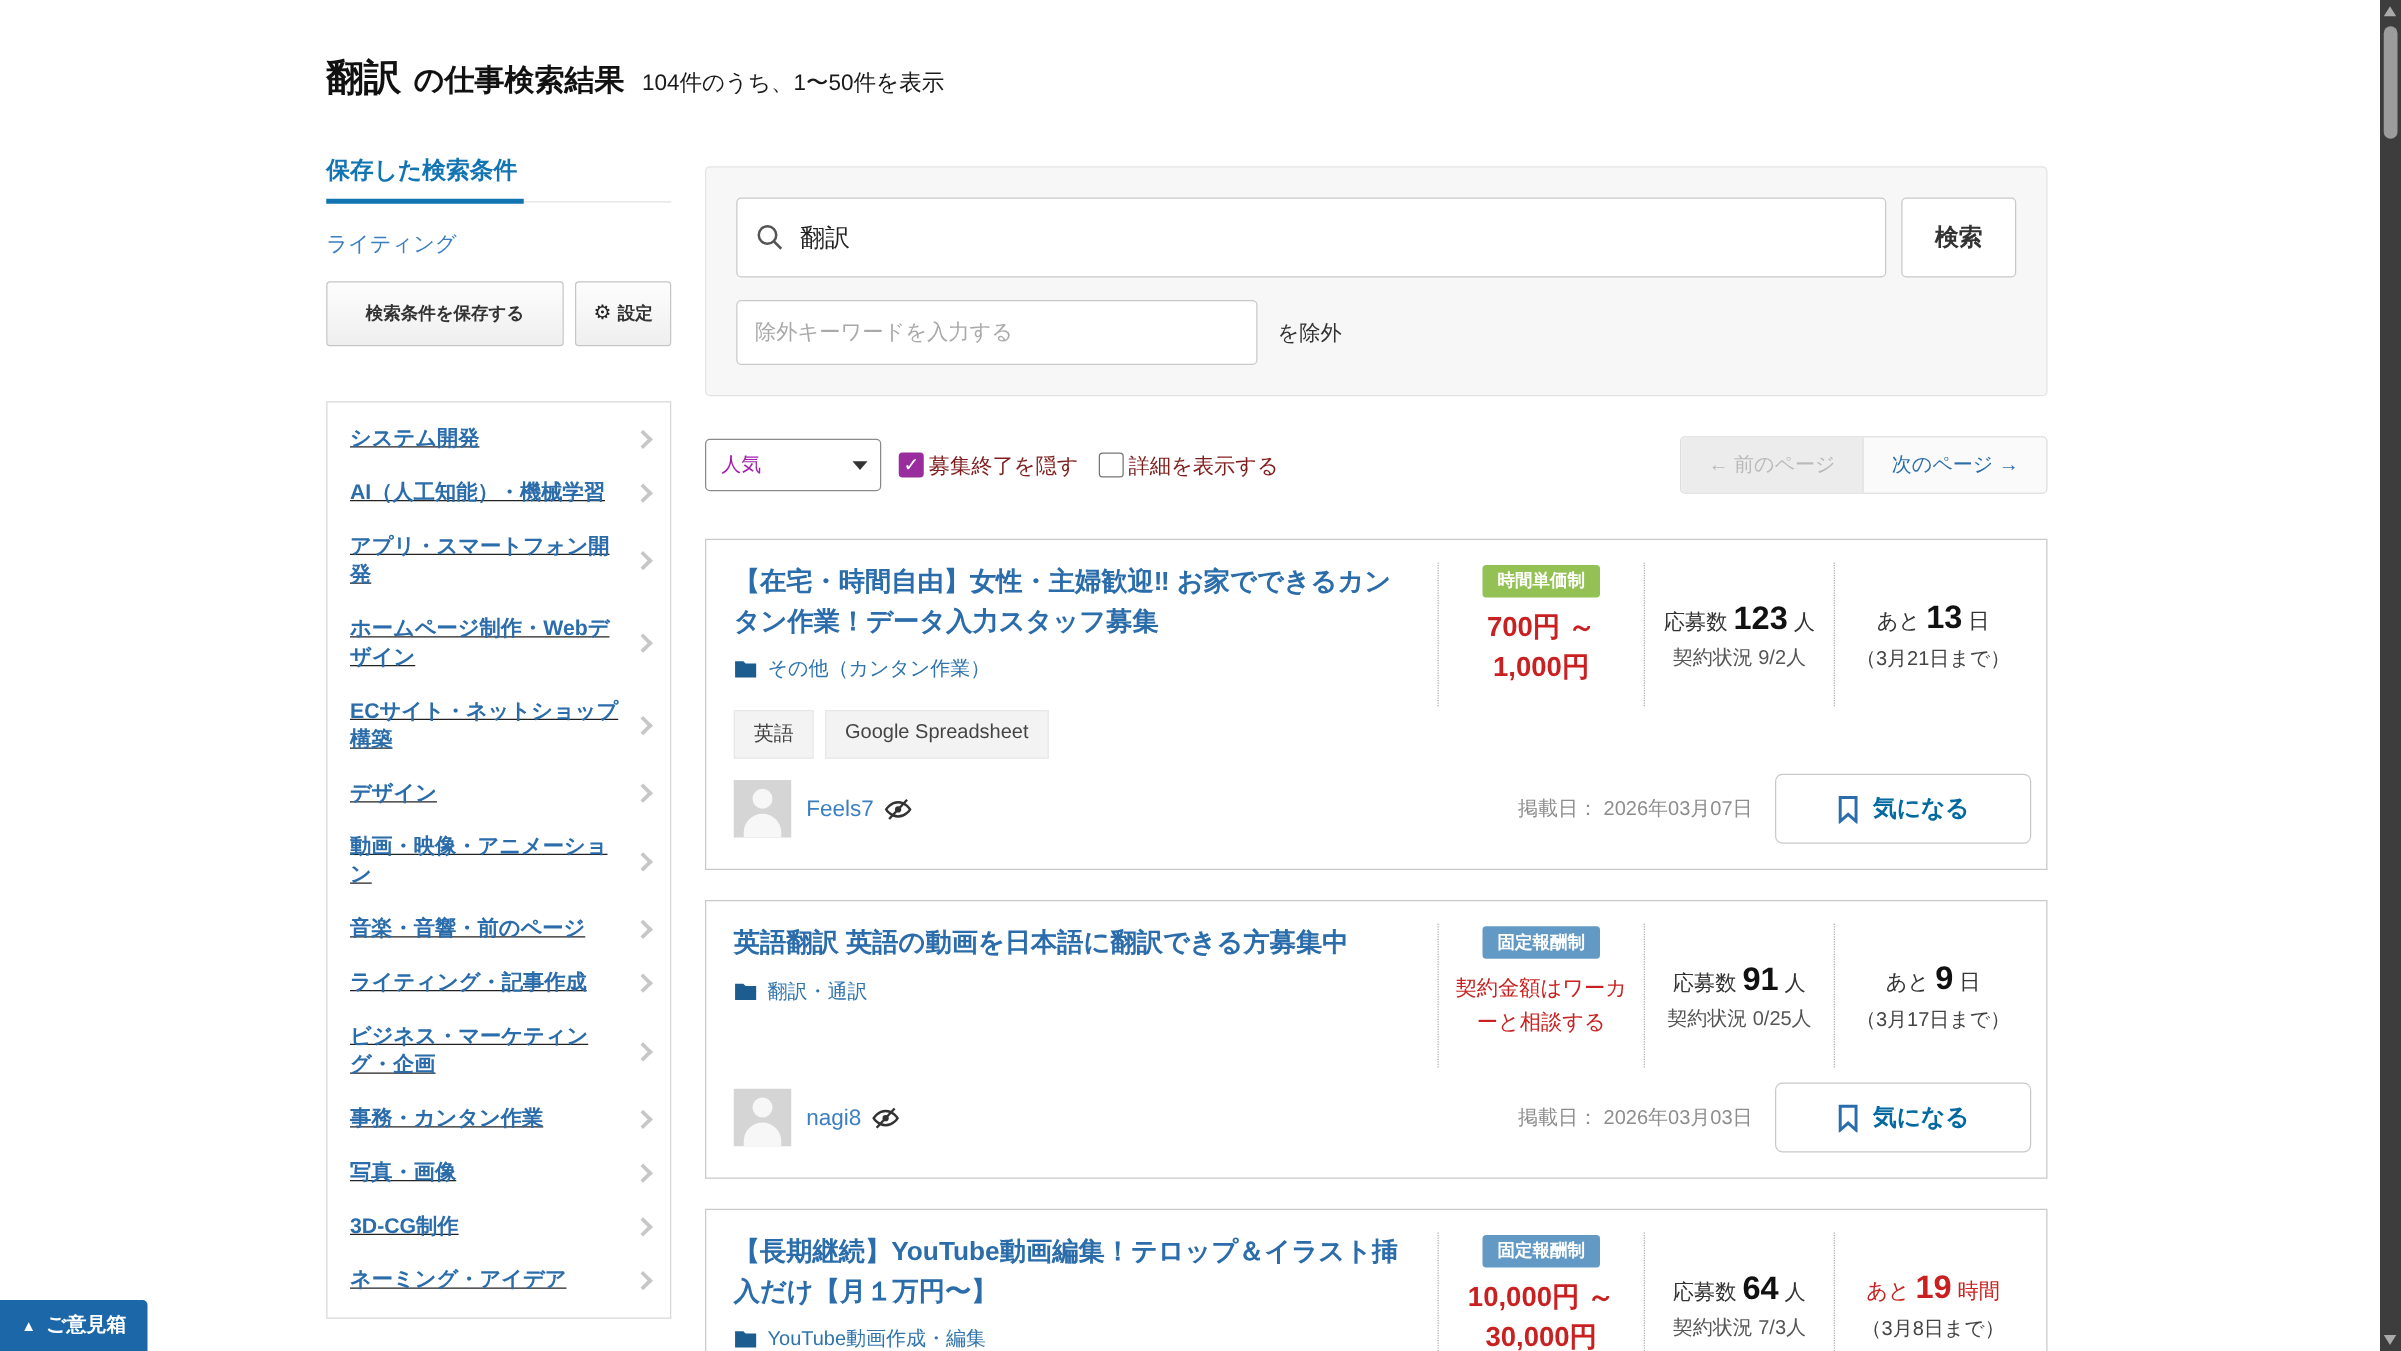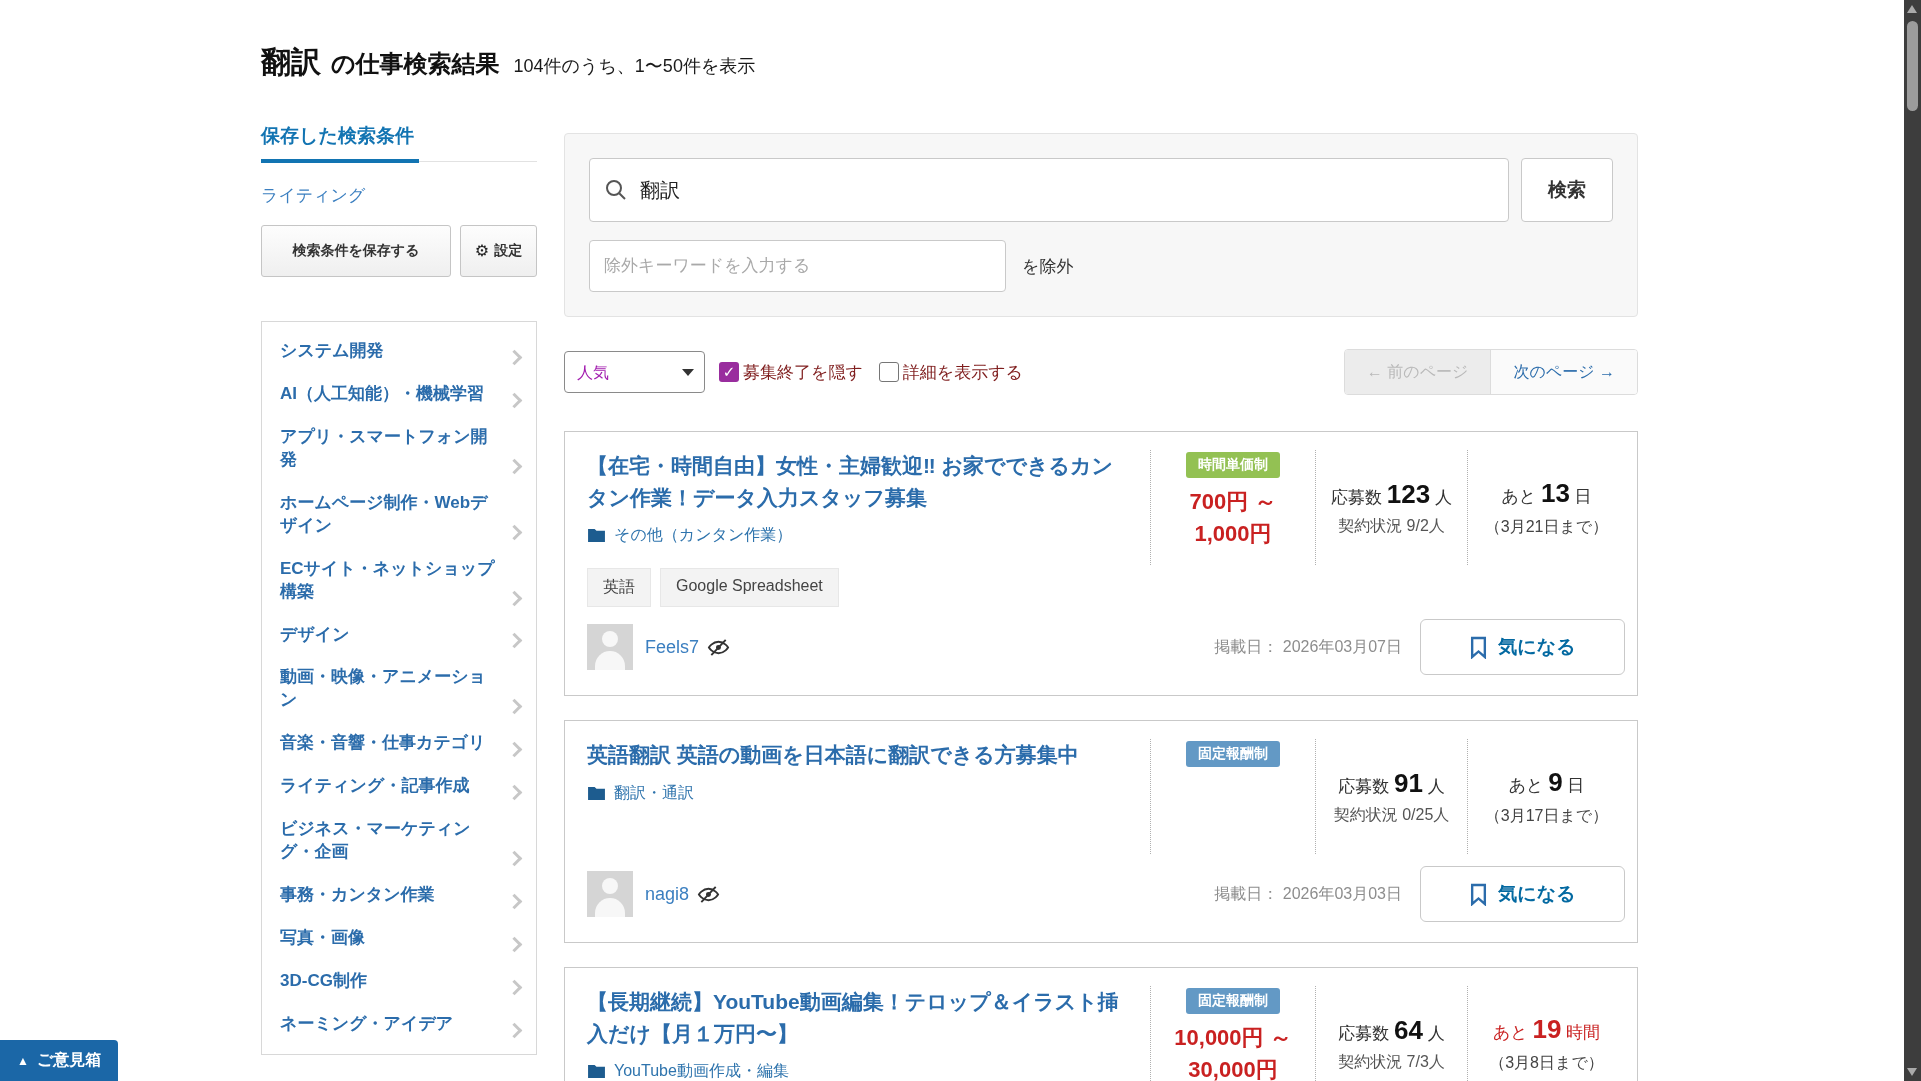--- a/index.html
+++ b/index.html
@@ -24,21 +24,21 @@
   .sb-link { display:inline-block; margin-top:22px; font-size:17px; color:#3b7fc0; text-decoration:none; }
   .sb-btns { display:flex; margin-top:18px; gap:9px; }
   .btn-gray { display:flex; align-items:center; justify-content:center; height:52px;
     background:linear-gradient(#fdfdfd,#efefef); border:1px solid #c5c5c5; border-radius:3px;
     font-size:14px; font-weight:700; color:#333; cursor:pointer; }
   .btn-save { width:190px; }
   .btn-set { width:77px; gap:5px; }
   .gear { font-size:16px; color:#222; line-height:1; }
   .sb-cat-head { margin-top:36px; }
   .cat-box { margin-top:44px; border:1px solid #d8d8d8; background:#fff; padding:8px 14px 8px 18px; list-style:none; }
-  .cat-box li { display:flex; align-items:flex-end; padding:10px 0; cursor:pointer; }
+  .cat-box li { display:flex; align-items:center; padding:10px 0; cursor:pointer;text-decoration:underline; }
   .cat-label { flex:1; font-size:17px; font-weight:700; color:#2b6cab; line-height:1.35; padding-right:8px; }
   .chev { flex:none; width:11px; height:11px; border-top:3px solid #c7c7c7; border-right:3px solid #c7c7c7;
     transform:rotate(45deg); margin-right:2px; }
 
   
   .main { flex:1; min-width:0; margin-top:10px; }
   .search-panel { background:#f7f7f7; border:1px solid #e3e3e3; border-radius:4px; padding:24px; }
   .srch-row { display:flex; gap:12px; }
   .srch-box { position:relative; flex:1; }
   .srch-box input { width:100%; height:64px; border:1px solid #c9c9c9; border-radius:4px;
@@ -169,21 +169,21 @@
   </li>
           <li>
     <span class="cat-label">デザイン</span>
     <span class="chev"></span>
   </li>
           <li>
     <span class="cat-label">動画・映像・アニメーション</span>
     <span class="chev"></span>
   </li>
           <li>
-    <span class="cat-label">音楽・音響・仕事カテゴリ</span>
+    <span class="cat-label">音楽・音響・前のページ</span>
     <span class="chev"></span>
   </li>
           <li>
     <span class="cat-label">ライティング・記事作成</span>
     <span class="chev"></span>
   </li>
           <li>
     <span class="cat-label">ビジネス・マーケティング・企画</span>
     <span class="chev"></span>
   </li>
@@ -316,20 +316,23 @@
         <a class="job-cat" href="#">
           <svg width="19" height="15" viewBox="0 0 20 16">
             <path d="M1 1h7l2 2h9v12H1z" fill="#1d5c8f"></path>
           </svg>
           <span>翻訳・通訳</span>
         </a>
 
       </div>
       <div class="pcol col-price">
         <span class="badge fixed">固定報酬制</span>
+        <div class="price small">
+                  <div>契約金額はワーカーと相談する</div>
+                </div>
       </div>
       <div class="pcol col-apps">
         <div class="apps-row">
           <span>応募数</span>
           <b>91</b>
           <span>人</span>
         </div>
         <div class="contract-row">
           <span>契約状況</span>
           <span>0/25人</span>

